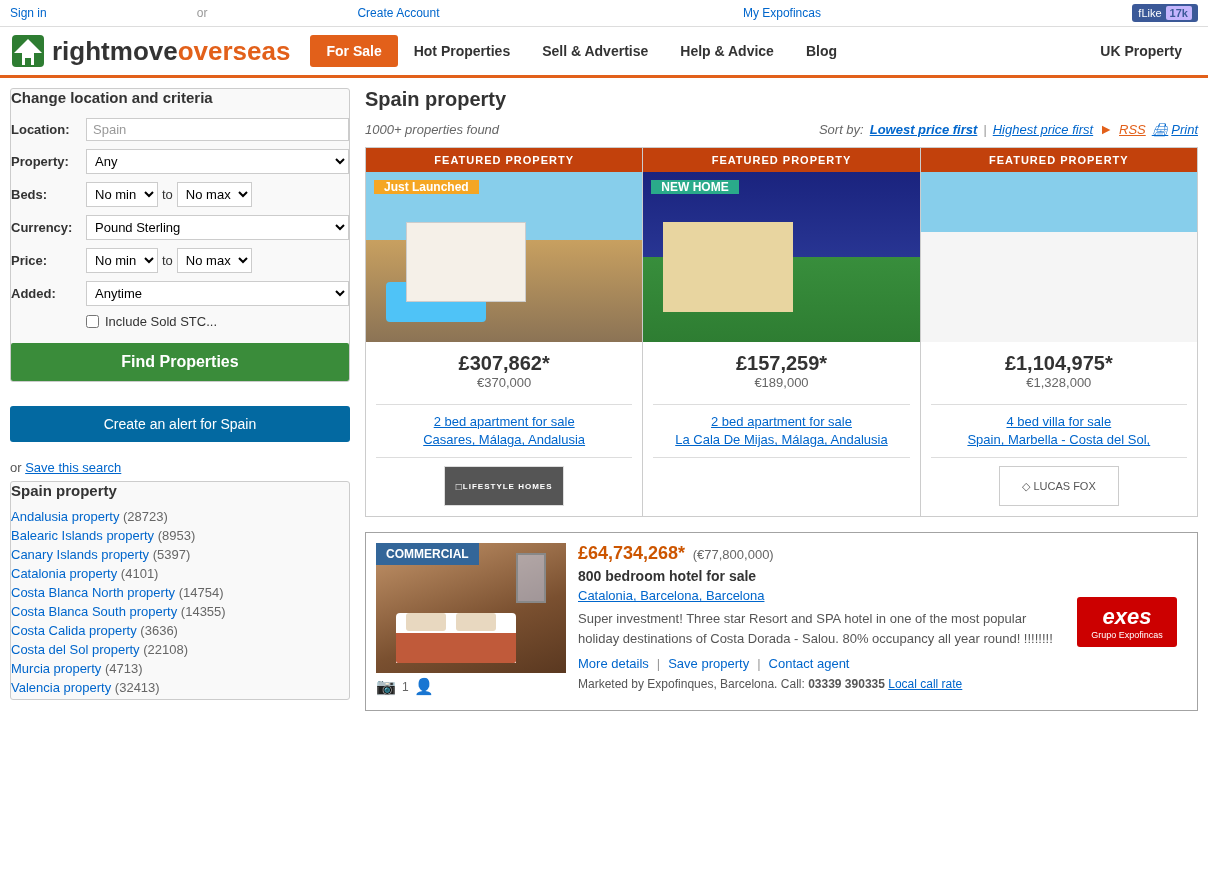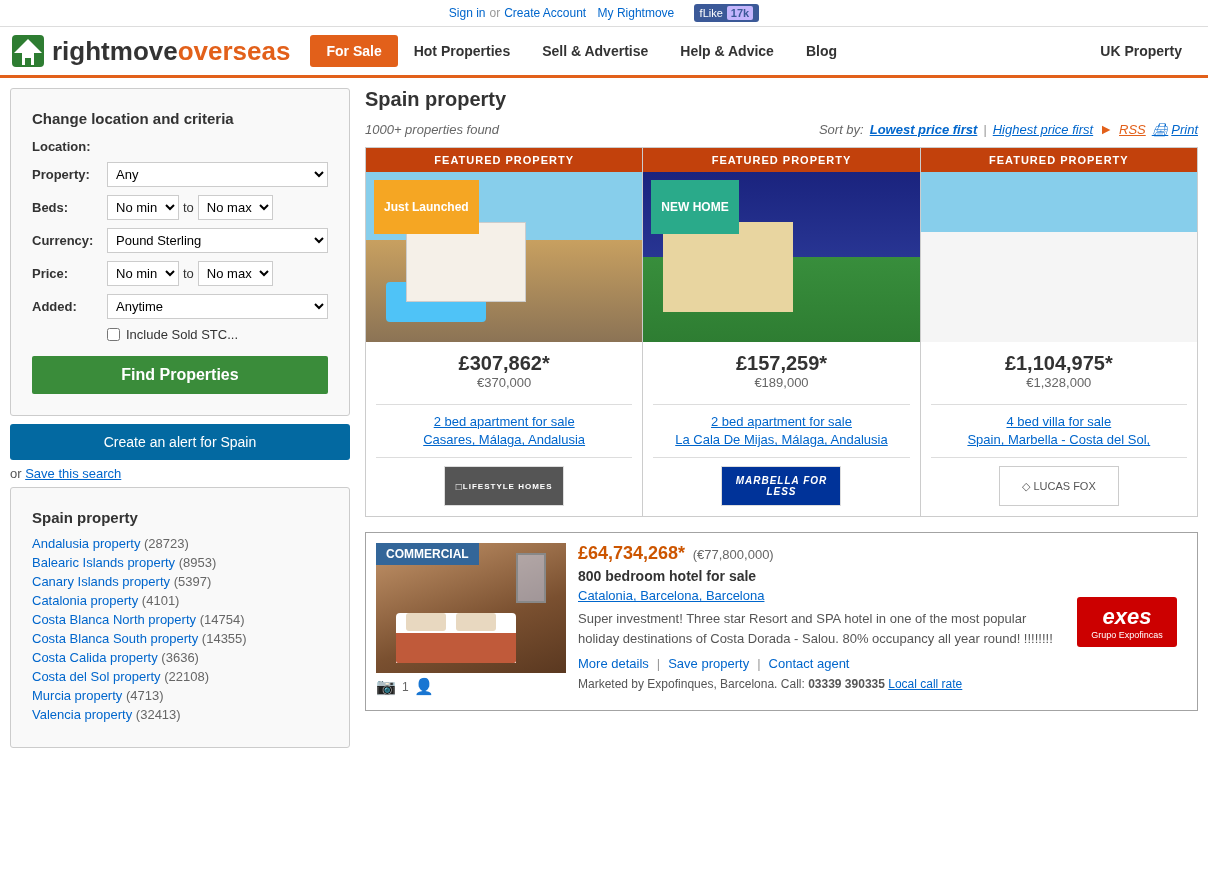--- a/index.html
+++ b/index.html
@@ -1,51 +1,51 @@
 <!DOCTYPE html>
 <html><head>
   <meta charset="utf-8">
   <style>
     * { margin: 0; padding: 0; box-sizing: border-box; }
     body { font-family: Arial, sans-serif; font-size: 13px; color: #333; background: #fff; width: 1208px; }
 
     
-    .top-bar { display: flex; justify-content: center; align-items: center; padding: 4px 10px; font-size: 12px; color: #555; border-bottom: 1px solid #ddd; }
+    .top-bar { display: flex; justify-content: space-between; align-items: center; padding: 4px 10px; font-size: 12px; color: #555; border-bottom: 1px solid #ddd; }
     .top-bar a { color: #0066cc; text-decoration: none; }
     .top-bar .sep { margin: 0 4px; color: #999; }
     .fb-like { display: inline-flex; align-items: center; background: #3b5998; color: #fff; font-size: 11px; padding: 2px 6px; border-radius: 3px; margin-left: 8px; }
     .fb-like .fb-count { background: #c4b5fd; color: #3b5998; padding: 1px 4px; border-radius: 2px; margin-left: 4px; font-weight: bold; }
 
     .main-nav { display: flex; align-items: center; padding: 6px 10px; border-bottom: 3px solid #e2601a; background: #fff; }
     .logo { display: flex; align-items: center; margin-right: 20px; }
     .logo-icon { width: 36px; height: 36px; margin-right: 6px; }
     .nav-items { display: flex; align-items: center; gap: 0; flex: 1; }
     .nav-item { padding: 8px 16px; font-size: 14px; font-weight: bold; color: #333; cursor: pointer; text-decoration: none; }
     .nav-item.active { background: #e2601a; color: #fff; border-radius: 3px; }
     .nav-spacer { flex: 1; }
 
     
     .page-content { display: flex; padding: 10px; gap: 15px; }
 
     
     .sidebar { width: 340px; flex-shrink: 0; }
-    .sidebar-box { border: 1px solid #ccc; border-radius: 3px; padding: 21px; margin-bottom: 8px; background: #f9f9f9; }
+    .sidebar-box { border: 1px solid #ccc; border-radius: 3px; padding: 0; margin-bottom: 24px; background: #f9f9f9; }
     .sidebar-box h3 { font-size: 15px; font-weight: bold; color: #333; margin-bottom: 12px; }
     .form-row { display: flex; align-items: center; margin-bottom: 8px; }
     .form-label { width: 75px; font-weight: bold; font-size: 13px; color: #333; }
     .form-control { flex: 1; }
     .form-control input[type="text"] { width: 100%; padding: 3px 6px; border: 1px solid #ccc; font-size: 13px; color: #999; }
     .form-control select { padding: 3px 4px; border: 1px solid #ccc; font-size: 13px; background: #fff; }
     .form-control-row { display: flex; align-items: center; gap: 4px; }
     .find-btn { width: 100%; background: #3a8c3a; color: #fff; border: none; padding: 10px; font-size: 16px; font-weight: bold; cursor: pointer; border-radius: 2px; margin-top: 8px; }
     .checkbox-row { display: flex; align-items: center; gap: 6px; margin-bottom: 6px; padding-left: 75px; }
     .checkbox-row input { margin: 0; }
 
     .alert-btn { background: #0369a1; color: #fff; border: none; padding: 10px 26px; font-size: 14px; font-weight: normal; cursor: pointer; border-radius: 3px; width: 100%; }
-    .save-search { font-size: 13px; color: #555; margin-top: 6px; }
+    .save-search { font-size: 13px; color: #555; margin-top: 18px; }
     .save-search a { color: #0066cc; }
 
     .region-box h3 { font-size: 15px; font-weight: bold; color: #333; margin-bottom: 10px; }
     .region-list { list-style: none; }
     .region-list li { margin-bottom: 4px; }
     .region-list li a { color: #0066cc; text-decoration: none; font-size: 13px; }
     .region-list li .count { color: #666; }
 
     
     .main-content { flex: 1; }
@@ -58,21 +58,21 @@
     .sort-bar .active-sort { color: #0066cc; font-weight: bold; }
     .sort-sep { color: #999; }
     .rss-icon { color: #e2601a; font-size: 14px; }
     .print-link { color: #0066cc; text-decoration: none; display: flex; align-items: center; gap: 3px; }
 
     
     .featured-grid { display: grid; grid-template-columns: 1fr 1fr 1fr; gap: 1px; margin-bottom: 15px; background: #ccc; border: 1px solid #ccc; }
     .featured-card { background: #fff; display: flex; flex-direction: column; }
     .featured-header { background: #c2410c; color: #fff; text-align: center; padding: 6px; font-size: 11px; font-weight: bold; letter-spacing: 1px; }
     .featured-img { position: relative; width: 100%; height: 170px; background: #ddd; overflow: hidden; }
-    .badge { position: absolute; top: 8px; left: 8px; padding: 20px 10px; font-size: 12px; font-weight: bold; color: #fff; text-align: right; }
+    .badge { position: absolute; top: 8px; left: 8px; padding: 0 10px; font-size: 12px; font-weight: bold; color: #fff; text-align: right; }
     .badge-orange { background: #f5a623; }
     .badge-teal { background: #2aaa8a; }
     .featured-body { padding: 10px; flex: 1; display: flex; flex-direction: column; align-items: center; text-align: center; }
     .price-gbp { font-size: 20px; font-weight: bold; color: #333; }
     .price-eur { font-size: 13px; color: #666; margin-bottom: 6px; }
     .prop-link { color: #0066cc; text-decoration: underline; font-size: 13px; line-height: 1.4; }
     .agent-logo { margin-top: auto; padding-top: 10px; width: 120px; height: 40px; display: flex; align-items: center; justify-content: center; border: 1px solid #ddd; }
     .agent-logo-lifestyle { background: #555; color: #fff; font-size: 9px; font-weight: bold; letter-spacing: 1px; text-align: center; padding: 4px; }
     .agent-logo-marbella { background: #003399; color: #fff; font-size: 10px; font-weight: bold; letter-spacing: 1px; text-align: center; padding: 4px; font-style: italic; }
     .agent-logo-lucasfox { background: #fff; color: #333; font-size: 9px; text-align: center; padding: 4px; border: 1px solid #ccc; }
@@ -128,21 +128,21 @@
     .icon-person { font-size: 16px; }
   </style>
 </head>
 <body>
 
 <div class="top-bar">
   <a>Sign in</a>
   <span class="sep">or</span>
   <a>Create Account</a>
   <span class="sep"> &nbsp; </span>
-  <a>My Rightmove</a>
+  <a>My Expofincas</a>
   <span class="sep">&nbsp;</span>
   <div class="fb-like">
     <span>f</span>
     <span>Like</span>
     <span class="fb-count">17k</span>
   </div>
 </div>
 
 <div class="main-nav">
   <div class="logo">
@@ -168,20 +168,23 @@
 </div>
 
 <div class="page-content">
 
   <div class="sidebar">
 
     <div class="sidebar-box">
       <h3>Change location and criteria</h3>
       <div class="form-row">
         <div class="form-label">Location:</div>
+        <div class="form-control">
+          <input type="text" value="Spain" style="color: rgb(153, 153, 153);" placeholder="Spain">
+        </div>
       </div>
       <div class="form-row">
         <div class="form-label">Property:</div>
         <div class="form-control">
           <select style="width:100%">
             <option>Any</option>
           </select>
         </div>
       </div>
       <div class="form-row">
@@ -308,23 +311,20 @@
         </div>
         <div class="featured-body">
           <div class="price-gbp">£157,259*</div>
           <div class="price-eur">€189,000</div>
           <div class="divider"></div>
           <a href="#" class="prop-link">
             <span>2 bed apartment for sale</span><br>
             <span>La Cala De Mijas, Málaga, Andalusia</span>
           </a>
           <div class="divider"></div>
-          <div class="agent-logo agent-logo-marbella">
-            <span>MARBELLA FOR LESS</span>
-          </div>
         </div>
       </div>
 
       <div class="featured-card">
         <div class="featured-header">FEATURED PROPERTY</div>
         <div class="featured-img">
           <div class="prop-img-3">
             <div class="building-3"></div>
           </div>
         </div>

